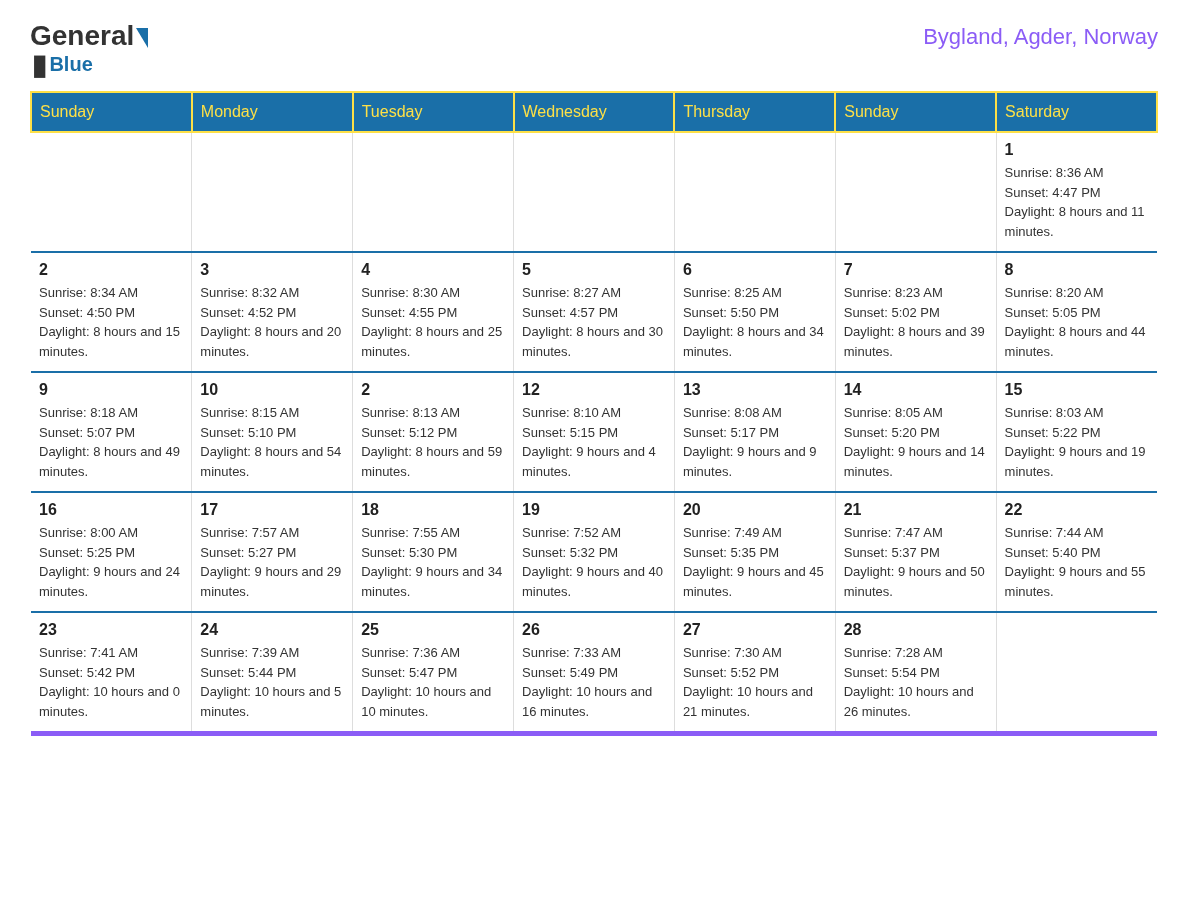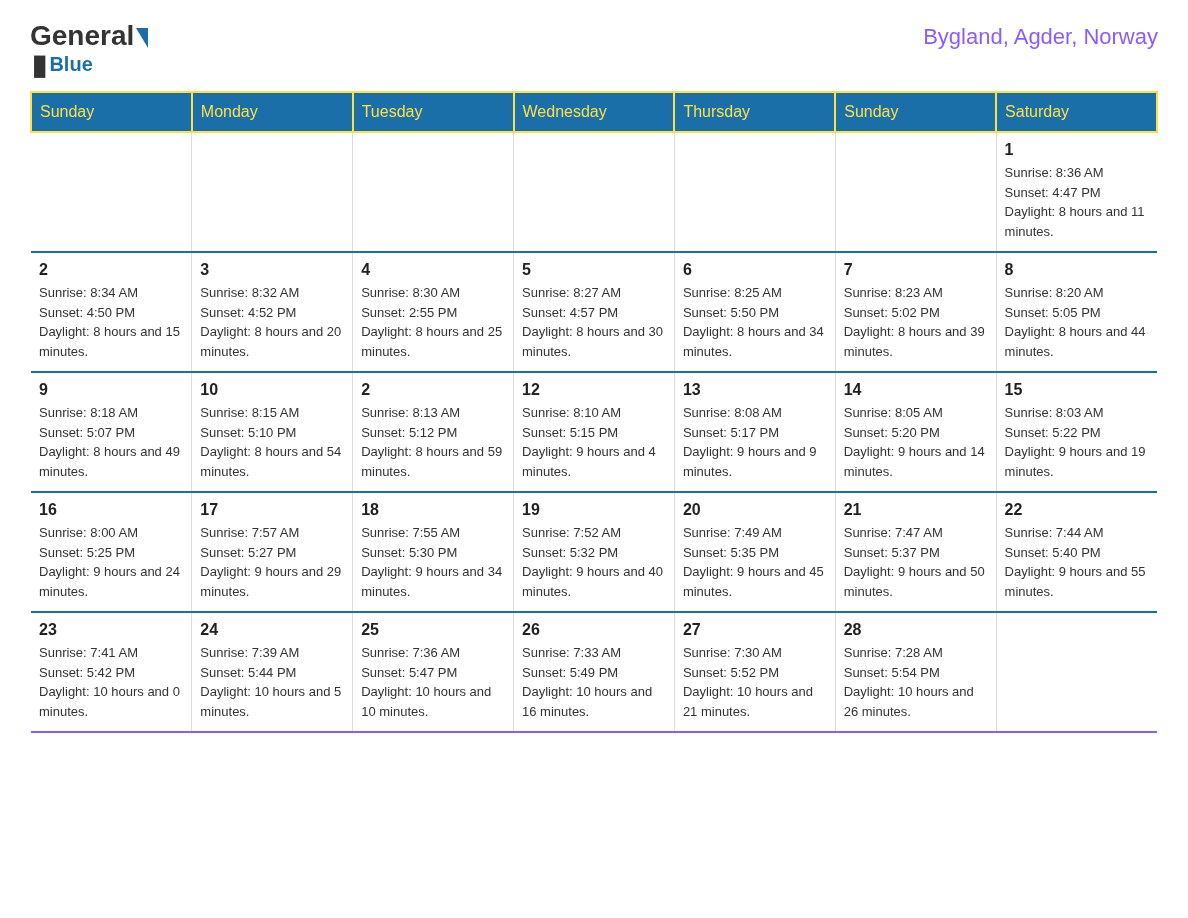--- a/index.html
+++ b/index.html
@@ -99,21 +99,21 @@
     }
     .day-info {
       font-size: 13px;
       color: #333;
       line-height: 1.5;
     }
     .empty-cell {
       background: #f9f9f9;
     }
     .last-row td {
-      border-bottom: 2px solid #8b5cf6;
+      border-bottom: 5px solid #8b5cf6;
     }
   </style>
 </head>
 <body>
 
 <div class="header">
   <div class="logo">
     <div class="logo-text">
       <span class="logo-general">General</span>
       <span class="logo-arrow"></span>
@@ -164,21 +164,21 @@
         </td>
         <td>
           <span class="day-number">3</span>
           <div class="day-info">Sunrise: 8:32 AM</div>
           <div class="day-info">Sunset: 4:52 PM</div>
           <div class="day-info">Daylight: 8 hours and 20 minutes.</div>
         </td>
         <td>
           <span class="day-number">4</span>
           <div class="day-info">Sunrise: 8:30 AM</div>
-          <div class="day-info">Sunset: 2:55 PM</div>
+          <div class="day-info">Sunset: 4:55 PM</div>
           <div class="day-info">Daylight: 8 hours and 25 minutes.</div>
         </td>
         <td>
           <span class="day-number">5</span>
           <div class="day-info">Sunrise: 8:27 AM</div>
           <div class="day-info">Sunset: 4:57 PM</div>
           <div class="day-info">Daylight: 8 hours and 30 minutes.</div>
         </td>
         <td>
           <span class="day-number">6</span>

